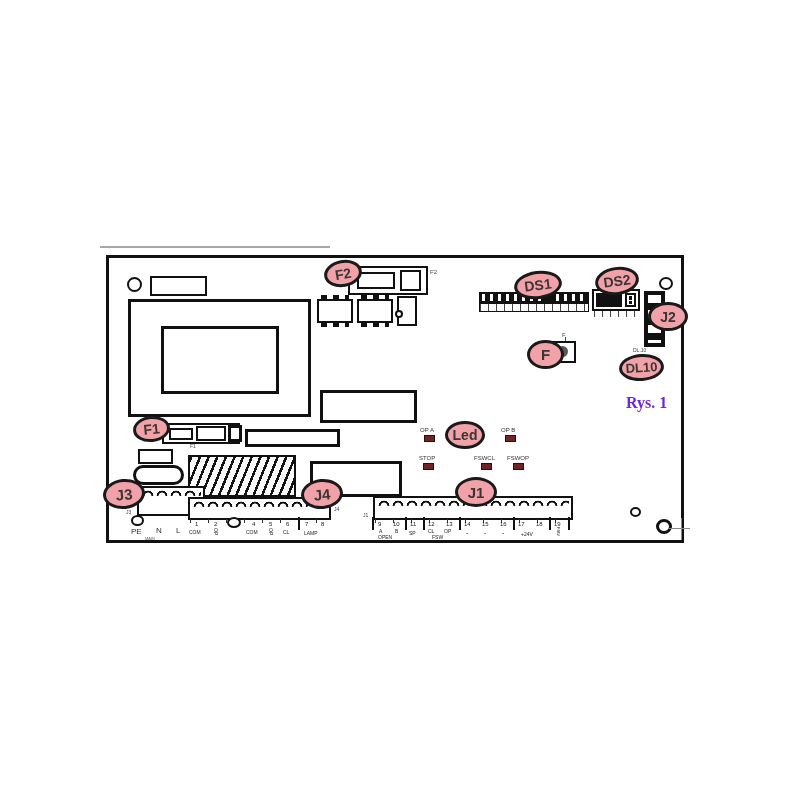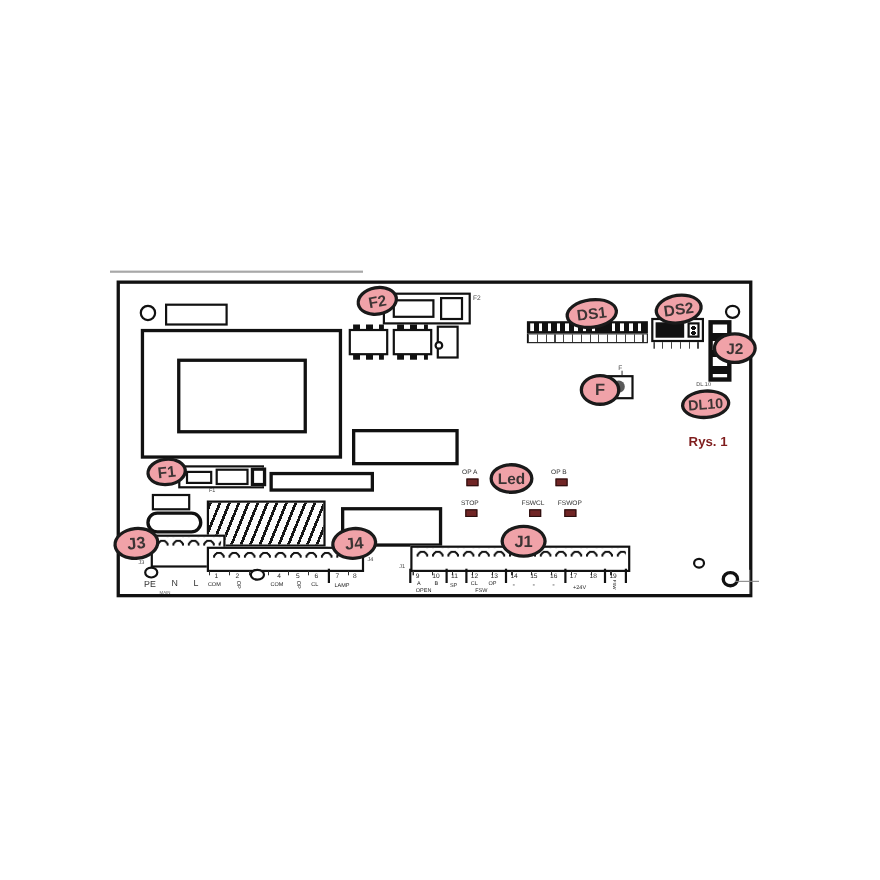--- a/index.html
+++ b/index.html
@@ -75,21 +75,21 @@
     <div class="abs" style="left:4px;top:4px;right:4px;bottom:4px;background:repeating-linear-gradient(180deg,#fff 0 8px,transparent 8px 15px);"></div>
   </div>
 
   <div class="t" style="left:562px;top:332px;font-size:6px;color:#444;">F</div>
   <div class="abs" style="left:565px;top:337px;width:1px;height:5px;background:#444;"></div>
   <div class="b2" style="left:552px;top:341px;width:24px;height:22px;">
     <div class="circ" style="position:absolute;left:3px;top:3px;width:11px;height:11px;background:#5a5a5a;"></div>
   </div>
 
   <div class="t" style="left:633px;top:348px;font-size:5px;color:#444;">DL.10</div>
-  <div class="t" style="left:626px;top:395px;font-size:12px;font-weight:bold;color:#7f1d1d;">Rys. 1</div>
+  <div class="t" style="left:626px;top:395px;font-size:16px;font-weight:bold;color:#6d28d9;font-family:Liberation Serif, serif;">Rys. 1</div>
 
   <div class="b3" style="left:320px;top:390px;width:97px;height:33px;"></div>
   <div class="b3" style="left:245px;top:429px;width:95px;height:18px;"></div>
   <div class="b3" style="left:310px;top:461px;width:92px;height:36px;"></div>
 
   <div class="b2" style="left:162px;top:423px;width:78px;height:21px;"></div>
   <div class="b2" style="left:169px;top:428px;width:24px;height:12px;"></div>
   <div class="b2" style="left:196px;top:426px;width:30px;height:15px;"></div>
   <div class="b3" style="left:228px;top:425px;width:14px;height:17px;"></div>
   <div class="t" style="left:190px;top:444px;font-size:5px;color:#444;">F1</div>

